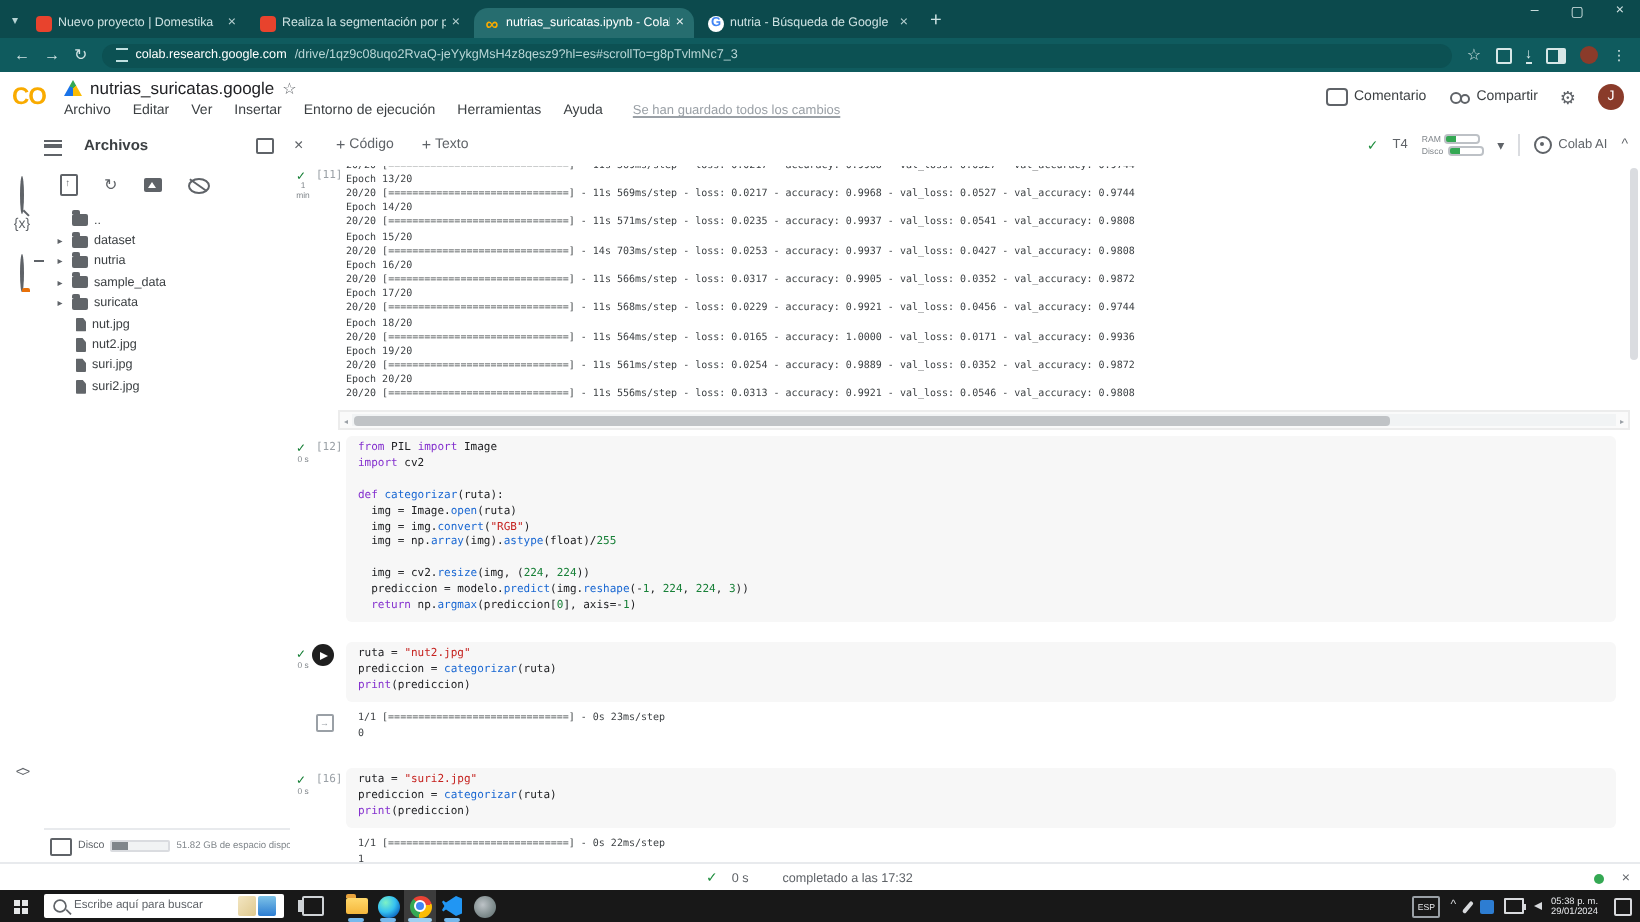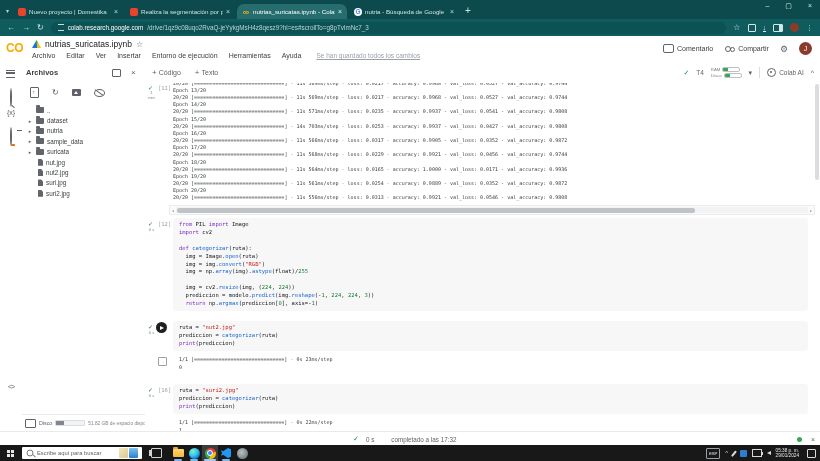--- a/index.html
+++ b/index.html
@@ -52,21 +52,21 @@
   .hbtn{display:flex;align-items:center;gap:3px;}
   .ic-comment{width:9px;height:7px;border:1px solid #5f6368;border-radius:2px;}
   .ic-people{position:relative;width:11px;height:8px;}
   .ic-people::before{content:"";position:absolute;left:1px;top:1px;width:4px;height:4px;border:1px solid #5f6368;border-radius:50%;}
   .ic-people::after{content:"";position:absolute;left:6px;top:2px;width:3px;height:3px;border:1px solid #5f6368;border-radius:50%;}
   .gear{font-size:9px;color:#5f6368;}
   .avatar{width:13px;height:13px;border-radius:50%;background:#8a3b2a;color:#fff;font-size:7px;
     display:flex;align-items:center;justify-content:center;}
 
   
-  #secondrow{position:absolute;top:64px;left:0;right:0;height:17px;background:#fff;border-bottom:1px solid #dadce0;}
+  #secondrow{position:absolute;top:64px;left:16px;right:0;height:17px;background:#fff;border-bottom:1px solid #dadce0;}
   .ic-toc{position:absolute;left:6px;top:6px;width:9px;height:6px;
     border-top:1.2px solid #5f6368;border-bottom:1.2px solid #5f6368;}
   .ic-toc::after{content:"";display:block;margin-top:1.4px;height:1.2px;background:#5f6368;}
   .paneltitle{position:absolute;left:26px;top:4px;font-size:7.5px;color:#3c4043;font-weight:bold;}
   .panelicons{position:absolute;left:112px;top:5px;display:flex;gap:10px;color:#5f6368;align-items:center;}
   .ic-dock{width:7px;height:6px;border:1px solid #5f6368;border-radius:1px;}
   .panelclose{font-size:8px;line-height:6px;}
   .addbtns{position:absolute;left:152px;top:3px;display:flex;gap:14px;font-size:7px;color:#5f6368;align-items:center;height:11px;}
   .plus{font-size:8px;margin-right:2px;color:#5f6368;}
   .addbtn{display:flex;align-items:center;}
@@ -249,21 +249,21 @@
     <span class="ic-dl">↓</span>
     <span class="ic-sidepanel"></span>
     <span class="mini-avatar"></span>
     <span class="kebab">⋮</span>
   </div>
 
   <div id="colabheader">
     <span class="logo">CO</span>
     <div class="titlerow">
       <span class="ic-drive"></span>
-      <span class="doctitle">nutrias_suricatas.ipynb</span>
+      <span class="doctitle">nutrias_suricatas.google</span>
       <span class="star">☆</span>
     </div>
     <div id="menubar">
         <span class="menuitem">Archivo</span>
         <span class="menuitem">Editar</span>
         <span class="menuitem">Ver</span>
         <span class="menuitem">Insertar</span>
         <span class="menuitem">Entorno de ejecución</span>
         <span class="menuitem">Herramientas</span>
         <span class="menuitem">Ayuda</span>

